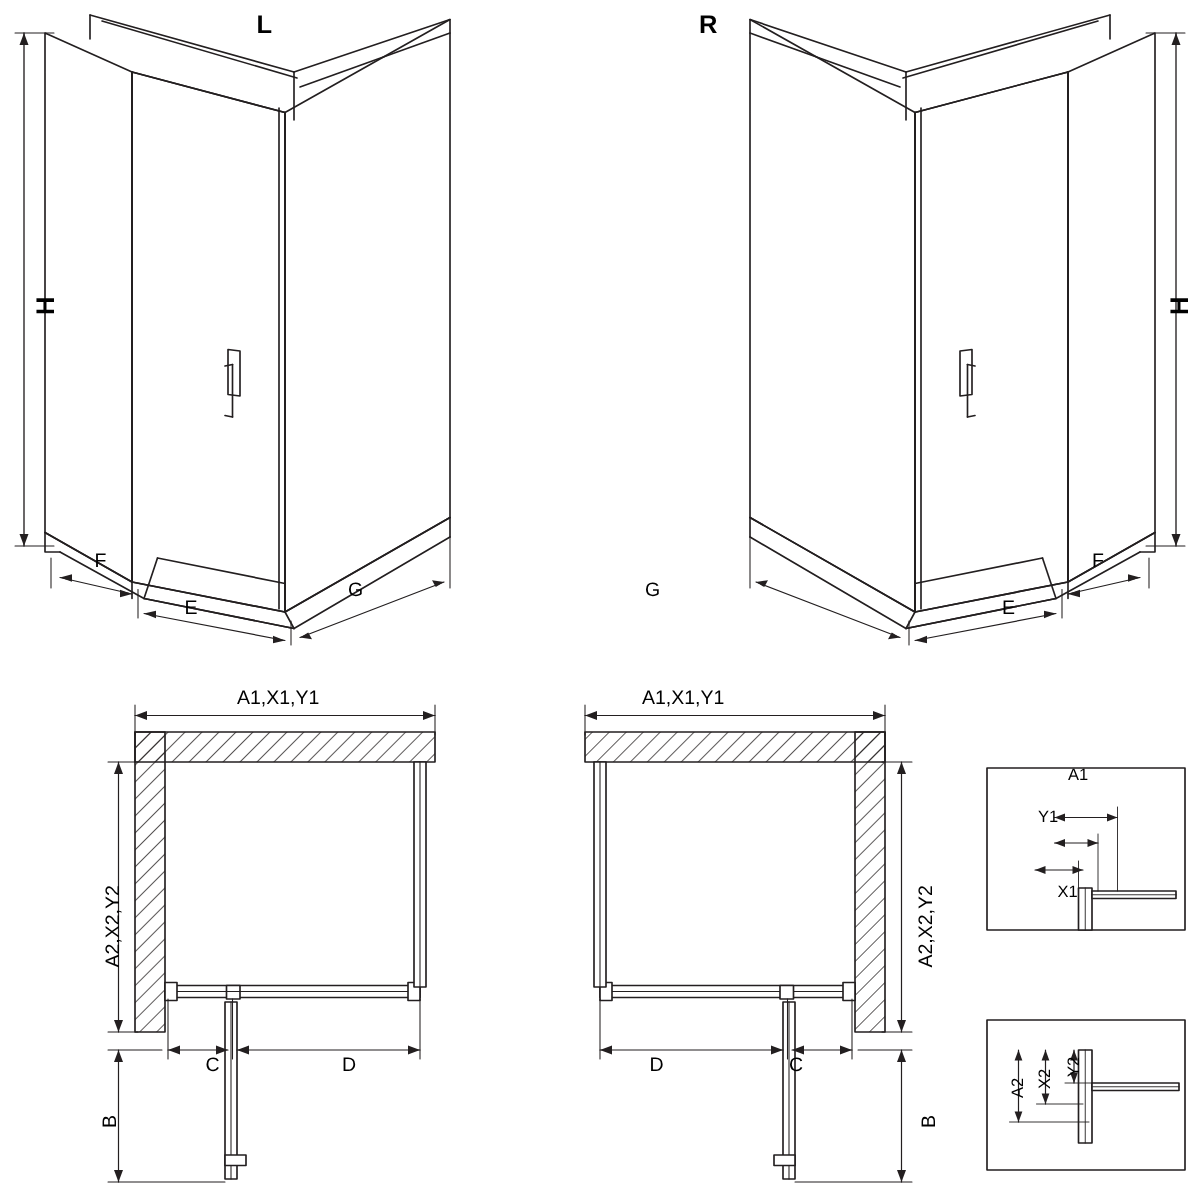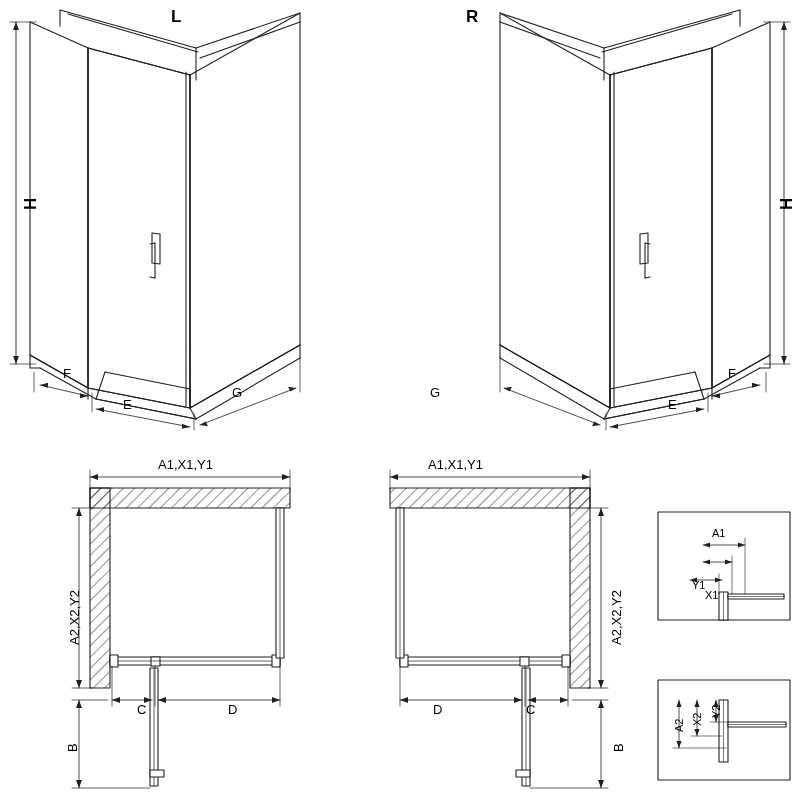--- a/index.html
+++ b/index.html
@@ -332,21 +332,21 @@
   <div class="lbl vert" style="left:610px; top:645px;">A2,X2,Y2</div>
 
   <div class="lbl" style="left:137px; top:703px;">C</div>
   <div class="lbl" style="left:228px; top:703px;">D</div>
   <div class="lbl" style="left:433px; top:703px;">D</div>
   <div class="lbl" style="left:526px; top:703px;">C</div>
 
   <div class="lbl vert" style="left:66px; top:752px;">B</div>
   <div class="lbl vert" style="left:612px; top:752px;">B</div>
 
-  <div class="lbl small" style="left:712px; top:528px;">A1</div>
+  <div class="lbl small" style="left:712px; top:512px;">A1</div>
   <div class="lbl small" style="left:705px; top:546px;margin-top:44px;">X1</div>
-  <div class="lbl small" style="left:692px; top:580px;">Y1</div>
+  <div class="lbl small" style="left:692px; top:540px;">Y1</div>
 
   <div class="lbl small vert" style="left:674px; top:732px;">A2</div>
   <div class="lbl small vert" style="left:692px; top:726px;">X2</div>
   <div class="lbl small vert" style="left:711px; top:718px;">Y2</div>
 
 </div>
 
 </body></html>

